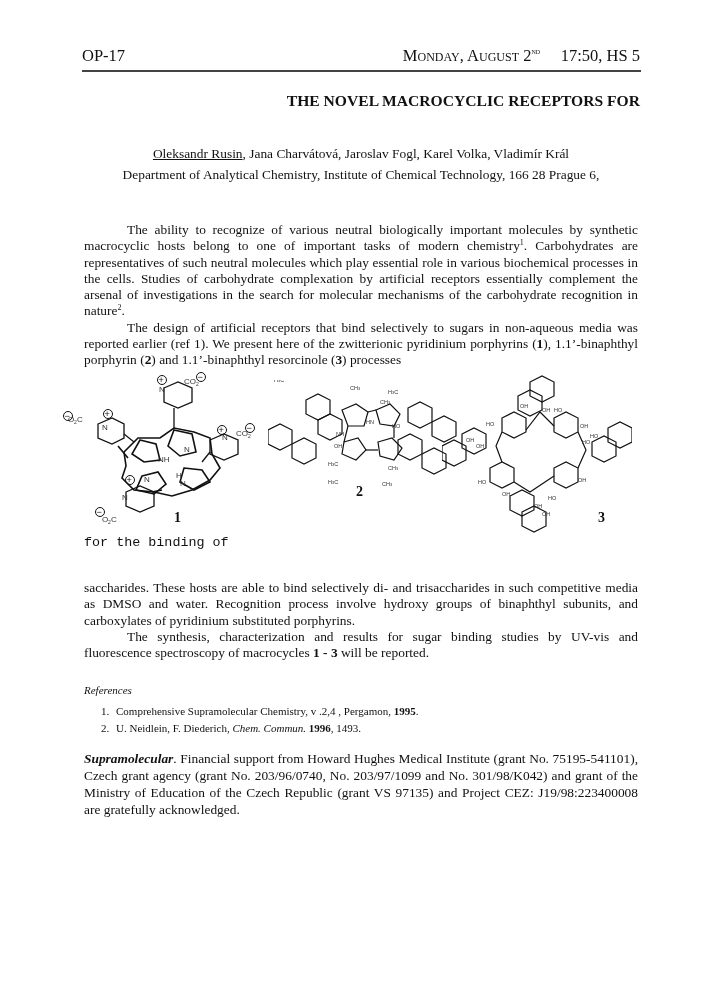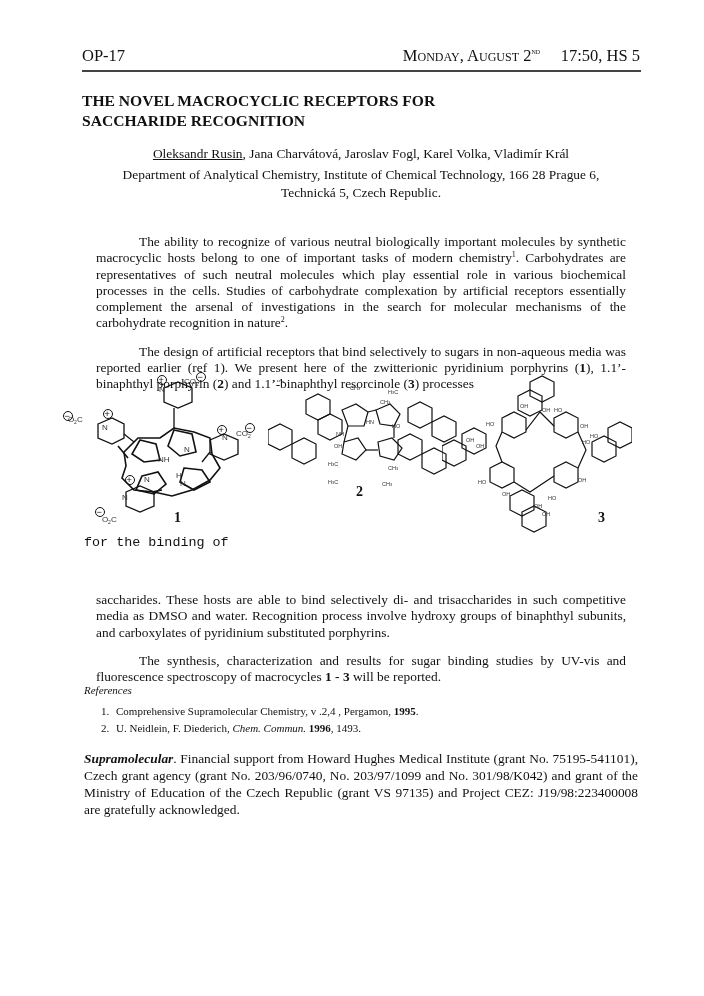--- a/index.html
+++ b/index.html
@@ -5,30 +5,30 @@
   html, body { margin: 0; padding: 0; background: #ffffff; }
   body { width: 704px; height: 996px; position: relative; overflow: hidden;
          font-family: "Liberation Serif", "DejaVu Serif", serif; color: #111; }
   .header { position: absolute; left: 82px; top: 46px; width: 558px; height: 22px;
             font-size: 16.5px; }
   .header .left { position: absolute; left: 0; top: 0; }
   .header .right { position: absolute; right: 0; top: 0; white-space: pre; }
   .sc { font-variant: small-caps; }
   .header sup { font-size: 8px; vertical-align: 7px; font-variant: small-caps; }
   .rule { position: absolute; left: 82px; top: 70px; width: 559px; height: 2px; background: #444; }
-  .title { position: absolute; left: 82px; top: 91px; width: 558px; text-align: left;
+  .title { position: absolute; left: 82px; top: 91px; width: 558px; text-align: right;
            font-weight: bold; font-size: 15.6px; line-height: 20px; }
   .authors { position: absolute; left: 82px; top: 146px; width: 558px; text-align: center;
              font-size: 13.4px; line-height: 16px; }
   .authors u { text-decoration: underline; }
   .affil { position: absolute; left: 82px; top: 166px; width: 558px; text-align: center;
            font-size: 13.4px; line-height: 17.5px; }
   .body { position: absolute; left: 84px; width: 554px; font-size: 13.4px; line-height: 16.3px;
           text-align: justify; }
-  .body p { margin: 12px; }
+  .body p { margin: 0; }
   .indent { text-indent: 43px; }
   .body sup { font-size: 8px; vertical-align: 5px; line-height: 0; }
   .p1 { top: 222px; }
   .p3 { top: 580px; }
   .forbinding { position: absolute; left: 84px; top: 535px; font-size: 13.4px; font-family: Liberation Mono, monospace; }
   .figure { position: absolute; left: 62px; top: 372px; width: 590px; height: 180px; }
   .figure svg { position: absolute; }
   .cmpd-label { position: absolute; font-weight: bold; font-size: 14px; font-family: "Liberation Serif", serif; }
   .refs { position: absolute; left: 84px; top: 682px; width: 556px; font-size: 11px; line-height: 17px; }
   .refs .rh { font-style: italic; }
@@ -42,28 +42,26 @@
 <body>
 
 <div class="header">
   <span class="left">OP-17</span>
   <span class="right"><span class="sc">Monday, August 2</span><sup>nd</sup><span>     17:50, HS 5</span></span>
 </div>
 <div class="rule"></div>
 
 <div class="title">
   <div>THE NOVEL MACROCYCLIC RECEPTORS FOR</div>
-  <div>SACCHARIDE RECOGNITION</div>
 </div>
 
 <div class="authors"><u>Oleksandr Rusin</u><span>, Jana Charvátová, Jaroslav Fogl, Karel Volka, Vladimír Král</span></div>
 
 <div class="affil">
   <div>Department of Analytical Chemistry, Institute of Chemical Technology, 166 28 Prague 6,</div>
-  <div>Technická 5, Czech Republic.</div>
 </div>
 
 <div class="body p1">
   <p class="indent"><span>The ability to recognize of various neutral biologically important molecules by synthetic macrocyclic hosts belong to one of important tasks of modern chemistry</span><sup>1</sup><span>. Carbohydrates are representatives of such neutral molecules which play essential role in various biochemical  processes in the cells. Studies of carbohydrate complexation by artificial receptors essentially complement the arsenal of investigations in the search for molecular mechanisms of the carbohydrate recognition in nature</span><sup>2</sup><span>.</span></p>
   <p class="indent"><span>The design of artificial receptors that bind selectively to sugars in non-aqueous media was reported earlier (ref 1). We present here of the zwitterionic pyridinium porphyrins (</span><b>1</b><span>), 1.1’-binaphthyl porphyrin (</span><b>2</b><span>) and 1.1’-binaphthyl resorcinole (</span><b>3</b><span>) processes</span></p>
 </div>
 
 <div class="figure">
 
   <svg width="200" height="160" style="left:0;top:0" viewBox="0 0 200 160">

